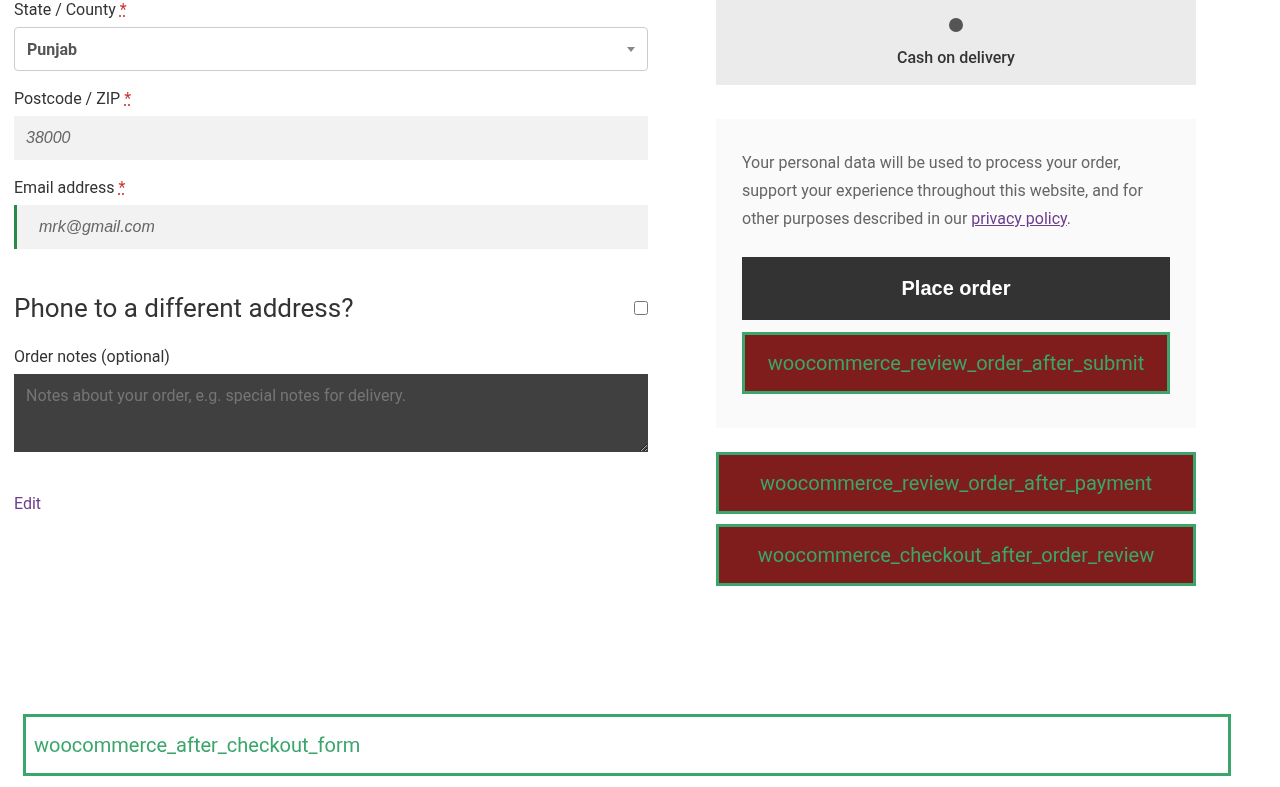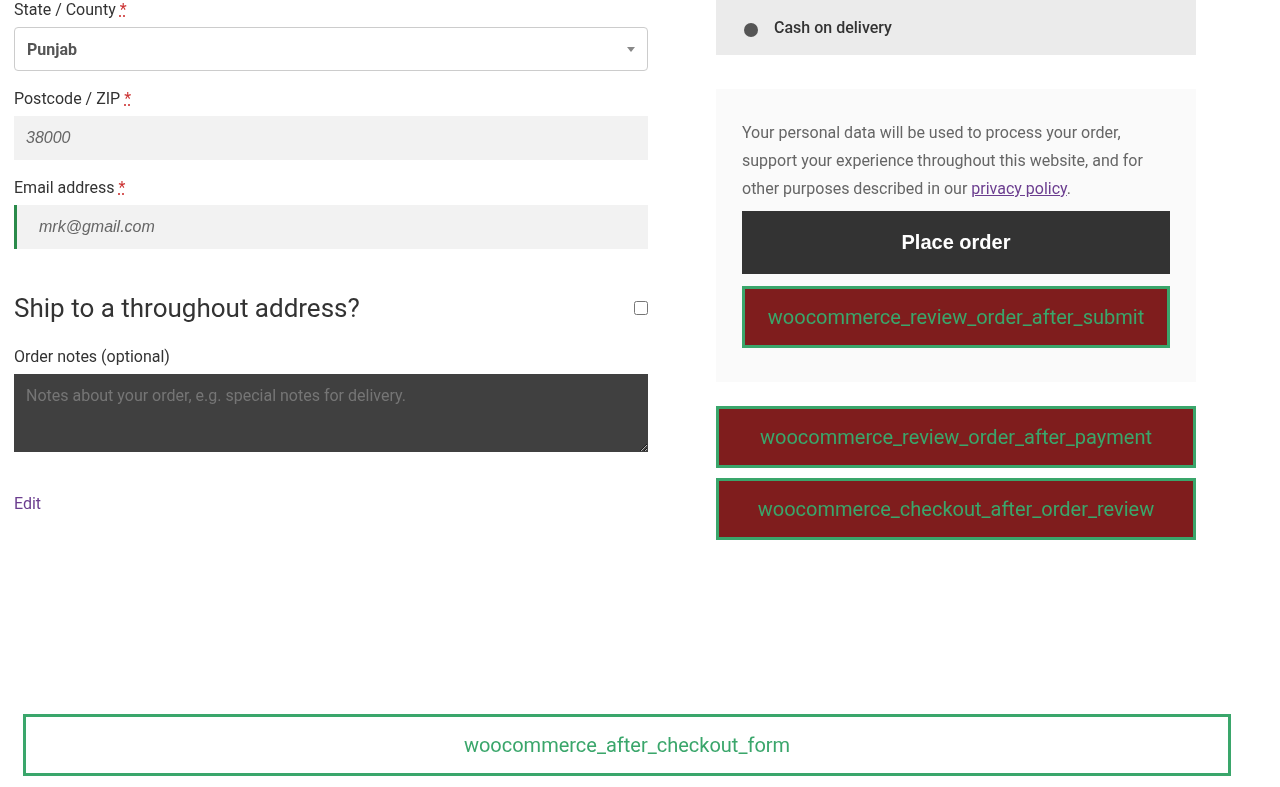--- a/index.html
+++ b/index.html
@@ -99,37 +99,37 @@
   font-size: 16px;
   text-decoration: none;
   display: inline-block;
   margin-top: 20px;
 }
 .payment-box {
   background: #ebebeb;
   padding: 18px 28px;
   margin-bottom: 34px;
 }
-.payment-row { display: flex; align-items: flex-end; gap: 16px; }
+.payment-row { display: flex; align-items: center; gap: 16px; flex-direction: column; }
 .radio-dot {
   width: 14px; height: 14px;
   border-radius: 50%;
   background: #555;
   flex-shrink: 0;
 }
 .payment-label { font-size: 16px; color: #333; font-weight: 500; }
 .info-box {
   background: #fafafa;
   padding: 30px 26px 34px;
 }
 .info-text {
   font-size: 16px;
   color: #666;
   line-height: 28px;
-  margin-bottom: 8px;
+  margin-bottom: 24px;
 }
 .privacy-link { color: #6b3d8f; text-decoration: underline; }
 .place-order-btn {
   width: 100%;
   background: #333;
   color: #fff;
   border: none;
   padding: 20px 0;
   font-size: 20px;
   font-weight: 600;
@@ -148,21 +148,21 @@
 .hook-box.first-hook {
   margin-top: 12px;
 }
 .bottom-hook {
   position: absolute;
   left: 23px;
   right: 49px;
   border: 3px solid #3aa66b;
   color: #3aa66b;
   font-size: 20px;
-  text-align: center;
+  text-align: left;
   padding: 16px 8px;
   background: #fff;
 }
 </style>
 </head>
 <body>
 
 <div class="container">
   <div class="left-col">
     <div class="field">
@@ -187,21 +187,21 @@
 
     <div class="field">
       <label class="field-label">
         <span>Email address</span>
         <span class="required">*</span>
       </label>
       <input type="text" class="text-input email-input" value="mrk@gmail.com" style="">
     </div>
 
     <div class="ship-row">
-      <h3 class="ship-heading">Ship to a throughout address?</h3>
+      <h3 class="ship-heading">Phone to a different address?</h3>
       <input type="checkbox" class="ship-checkbox" style="">
     </div>
 
     <div class="field">
       <label class="field-label">Order notes (optional)</label>
       <textarea class="textarea-input" placeholder="Notes about your order, e.g. special notes for delivery." style=""></textarea>
     </div>
 
     <a href="#" class="edit-link">Edit</a>
   </div>

